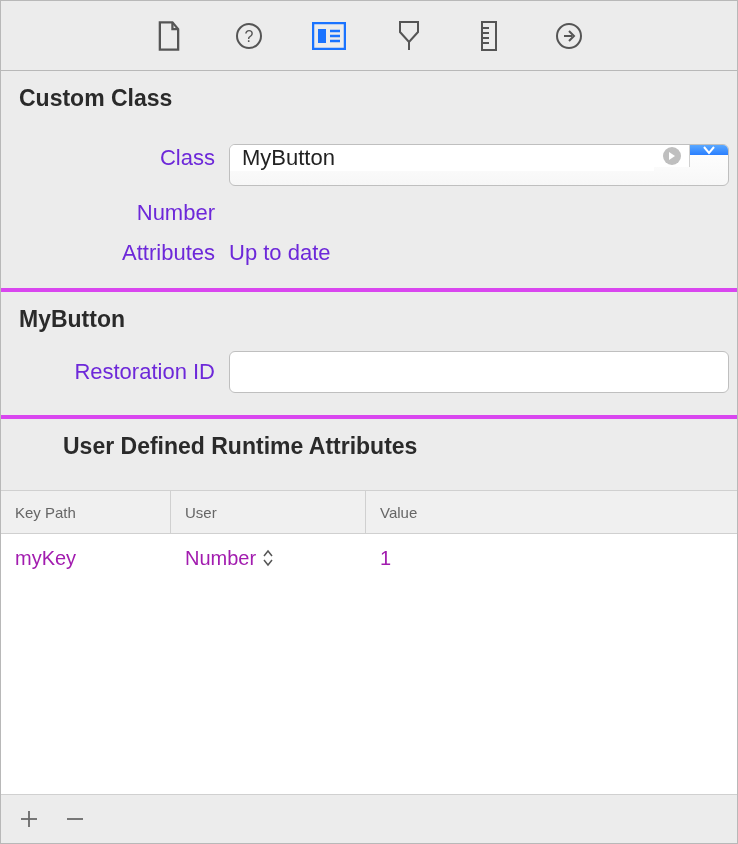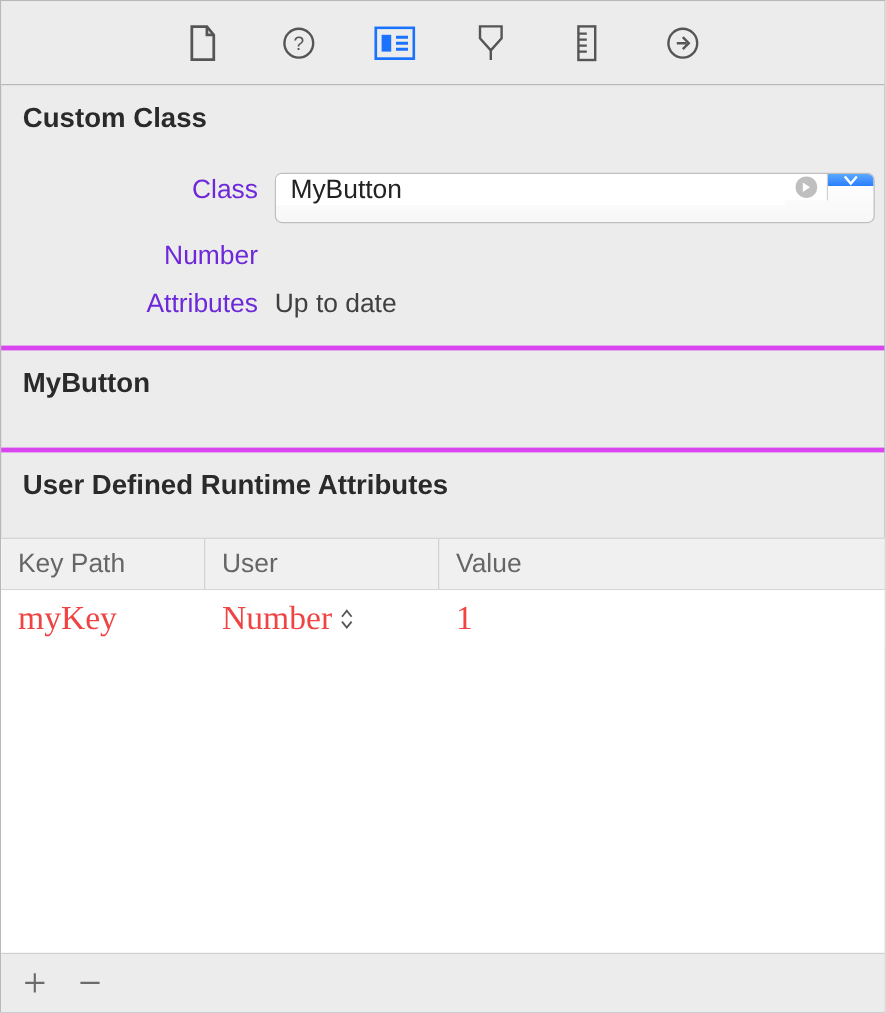--- a/index.html
+++ b/index.html
@@ -74,21 +74,21 @@
     }
     .form-label {
       width: 210px;
       text-align: right;
       color: #6d28d9;
       font-size: 22px;
       padding-right: 14px;
       flex-shrink: 0;
     }
     .form-value {
-      color: #404040;
+      color: #6d28d9;
       font-size: 22px;
     }
 
     
     .combo {
       flex: 1;
       display: flex;
       align-items: flex-start;
       height: 42px;
       border: 1px solid #bfbfbf;
@@ -149,60 +149,60 @@
     
     .section.no-pad {
       padding: 0;
       flex: 1;
       display: flex;
       flex-direction: column;
       border-bottom: none;
     }
     .runtime-header {
       padding: 14px 30px 12px 18px;
+      margin-left: 44px;
     }
     .attr-table {
       flex: 1;
       display: flex;
       flex-direction: column;
       background: #fff;
     }
     .attr-header-row {
       display: flex;
       align-items: stretch;
       height: 44px;
       background: #f0f0f0;
       border-bottom: 1px solid #d0d0d0;
       border-top: 1px solid #d0d0d0;
     }
     .attr-col-head {
       padding: 0 14px;
       display: flex;
       align-items: center;
       color: #666;
-      font-size: 22px;
+      font-size: 15px;
       border-right: 1px solid #d0d0d0;
     }
     .attr-col-head.last {
       border-right: none;
       flex: 1;
     }
     .attr-data-row {
       display: flex;
       align-items: center;
       height: 48px;
       background: #fff;
     }
     .attr-cell {
       padding: 0 14px;
-      color: #ef4444;
-      font-size: 28px;
-      display: flex;
-      align-items: center;
-      font-family: Liberation Serif, serif;
+      color: #a21caf;
+      font-size: 20px;
+      display: flex;
+      align-items: center;
     }
     .col-key { width: 170px; }
     .col-type { width: 195px; }
     .col-value { flex: 1; }
     .type-cell {
       display: flex;
       align-items: center;
       gap: 6px;
     }
     .stepper {
@@ -313,20 +313,24 @@
 
     <div class="form-row">
       <div class="form-label">Attributes</div>
       <div class="form-value">Up to date</div>
     </div>
   </div>
 
   <div class="section">
     <div class="section-title">MyButton</div>
 
+    <div class="form-row">
+      <div class="form-label">Restoration ID</div>
+      <input class="text-input" type="text" value="" style="">
+    </div>
   </div>
 
   <div class="section no-pad">
     <div class="runtime-header">
       <div class="section-title">User Defined Runtime Attributes</div>
     </div>
 
     <div class="attr-table">
       <div class="attr-header-row">
         <div class="attr-col-head col-key">Key Path</div>

